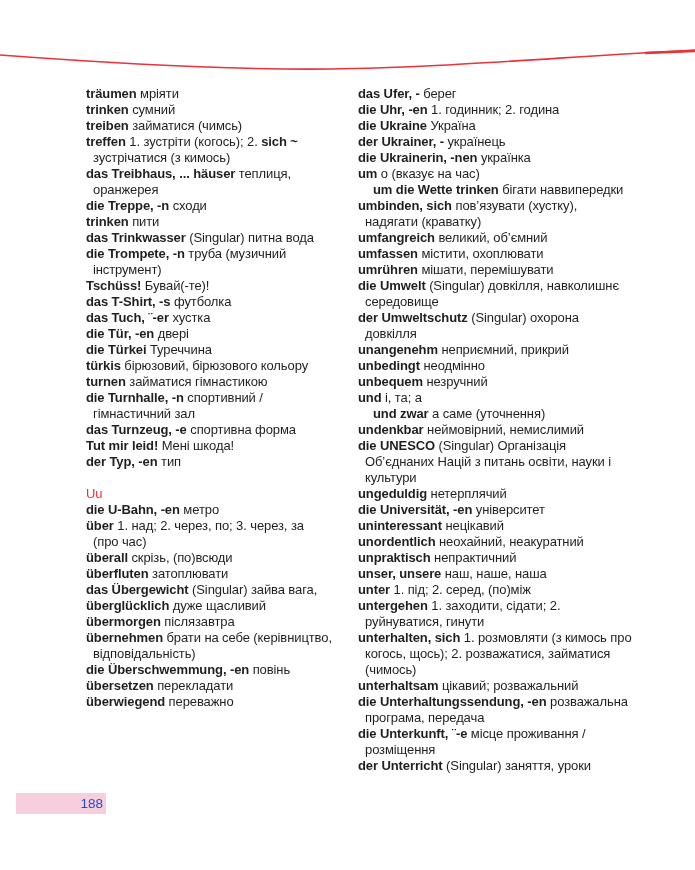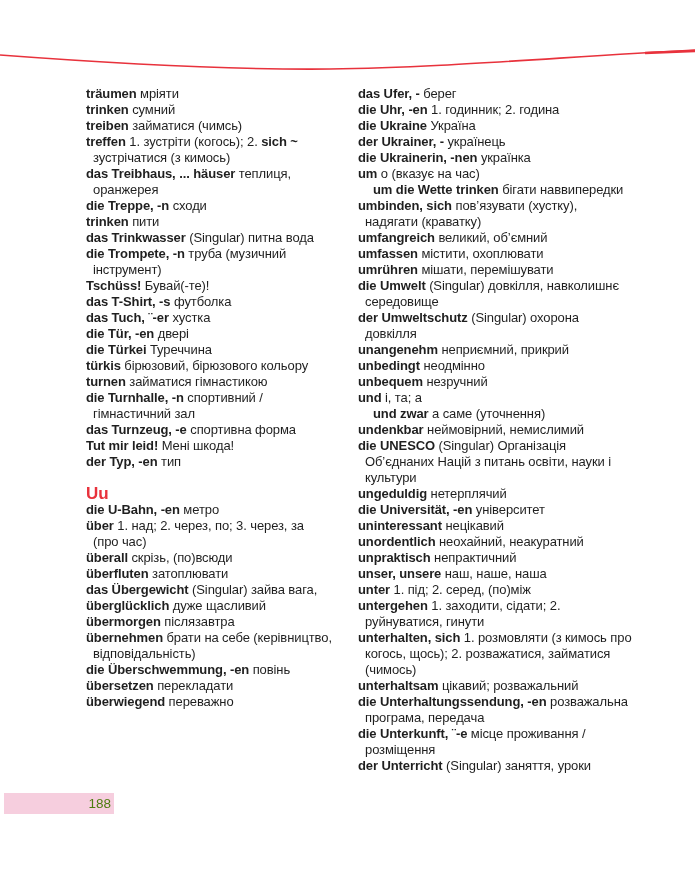--- a/index.html
+++ b/index.html
@@ -35,34 +35,34 @@
     line-height: 16px;
     white-space: nowrap;
     letter-spacing: -0.1px;
   }
   .line.ind1 { padding-left: 7px; }
   .line.ind2 { padding-left: 15px; }
   .b { font-weight: bold; }
   .i { }
   .h {
     color: var(--red, #e8323c);
-    font-weight: bold;
-    font-size: 17px;
+    font-weight: normal;
+    font-size: 13px;
   }
   .page-badge {
     position: absolute;
-    left: 4px;
+    left: 16px;
     top: 793px;
-    width: 110px;
+    width: 90px;
     height: 21px;
     background: var(--pink, #f6cede);
     text-align: right;
     line-height: 21px;
     font-size: 13.5px;
-    color: #4d7c0f;
+    color: #1d4ed8;
     padding-right: 3px;
     box-sizing: border-box;
   }
 </style>
 </head>
 <body>
 
 <div>
 
   <svg class="red-curve" viewBox="0 0 695 80" xmlns="http://www.w3.org/2000/svg" aria-hidden="true">

